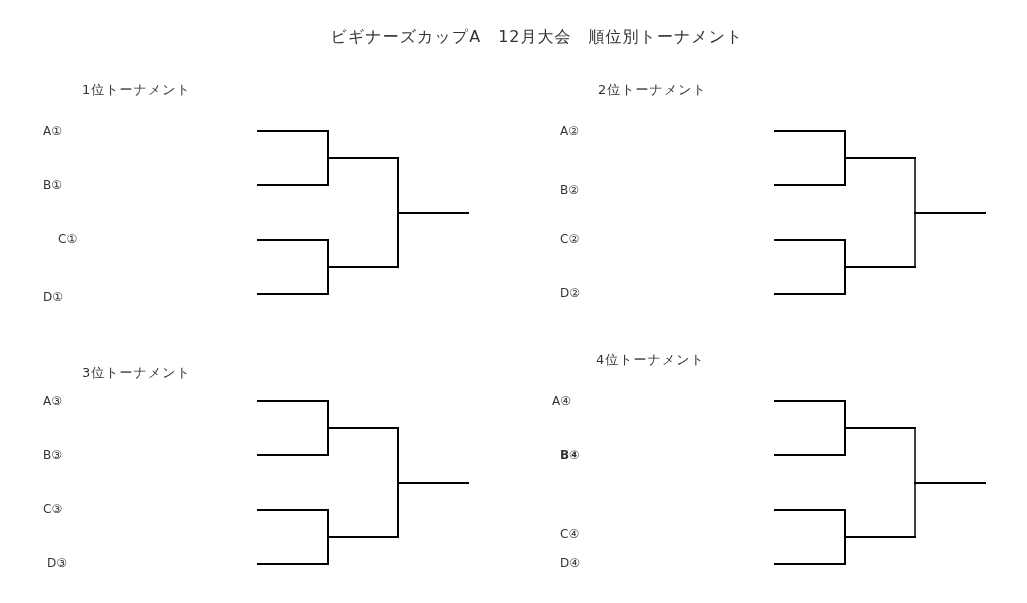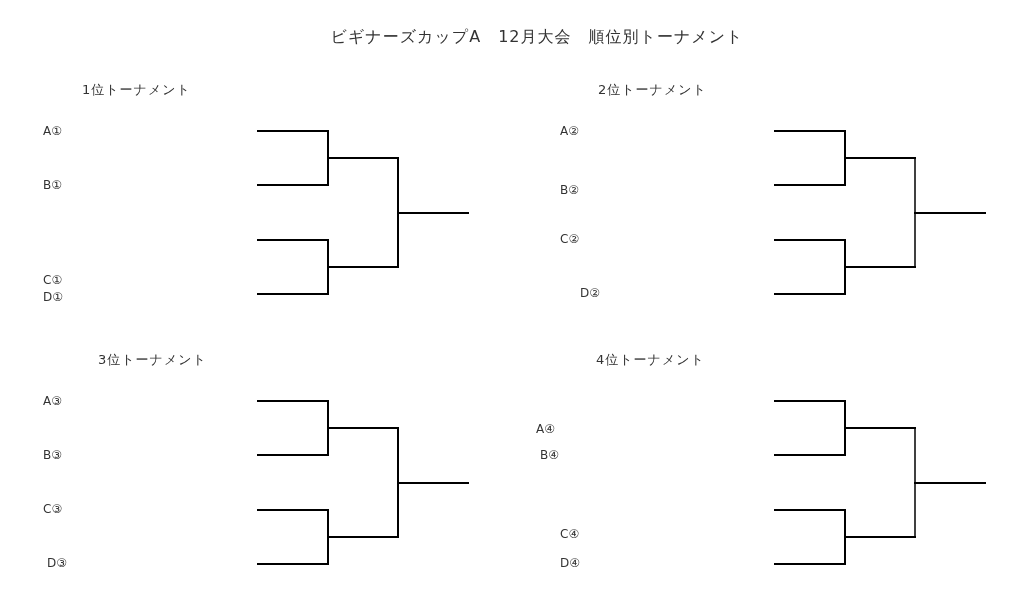--- a/index.html
+++ b/index.html
@@ -47,44 +47,44 @@
   </style>
 </head>
 <body>
 
 <div class="title">ビギナーズカップA　12月大会　順位別トーナメント</div>
 
 <div>
   <div class="bracket-title" style="left:82px; top:81px;">1位トーナメント</div>
   <div class="team" style="left:43px; top:123px;">A①</div>
   <div class="team" style="left:43px; top:177px;">B①</div>
-  <div class="team" style="left:43px; top:231px;margin-top:41px;">C①</div>
+  <div class="team" style="left:58px; top:231px;">C①</div>
   <div class="team" style="left:43px; top:289px;">D①</div>
 </div>
 
 <div>
   <div class="bracket-title" style="left:598px; top:81px;">2位トーナメント</div>
   <div class="team" style="left:560px; top:123px;text-align:right;">A②</div>
   <div class="team" style="left:560px; top:182px;">B②</div>
   <div class="team" style="left:560px; top:231px;">C②</div>
-  <div class="team" style="left:580px; top:285px;">D②</div>
+  <div class="team" style="left:560px; top:285px;">D②</div>
 </div>
 
 <div>
-  <div class="bracket-title" style="left:82px; top:351px;margin-left:16px;">3位トーナメント</div>
+  <div class="bracket-title" style="left:82px; top:364px;">3位トーナメント</div>
   <div class="team" style="left:43px; top:393px;">A③</div>
   <div class="team" style="left:43px; top:447px;">B③</div>
   <div class="team" style="left:43px; top:501px;">C③</div>
   <div class="team" style="left:47px; top:555px;">D③</div>
 </div>
 
 <div>
   <div class="bracket-title" style="left:596px; top:351px;">4位トーナメント</div>
-  <div class="team" style="left:536px; top:393px;margin-top:28px;">A④</div>
-  <div class="team" style="left:540px; top:447px;">B④</div>
+  <div class="team" style="left:552px; top:393px;">A④</div>
+  <div class="team" style="left:560px; top:447px;font-weight:bold;">B④</div>
   <div class="team" style="left:560px; top:526px;">C④</div>
   <div class="team" style="left:560px; top:555px;">D④</div>
 </div>
 
 <svg class="lines" width="1027" height="603" viewBox="0 0 1027 603">
   <g stroke="#000000" stroke-width="2" fill="none" stroke-linecap="square">
 
     <g>
       <polyline points="258,131 328,131 328,185 258,185"></polyline>
       <polyline points="258,240 328,240 328,294 258,294"></polyline>

